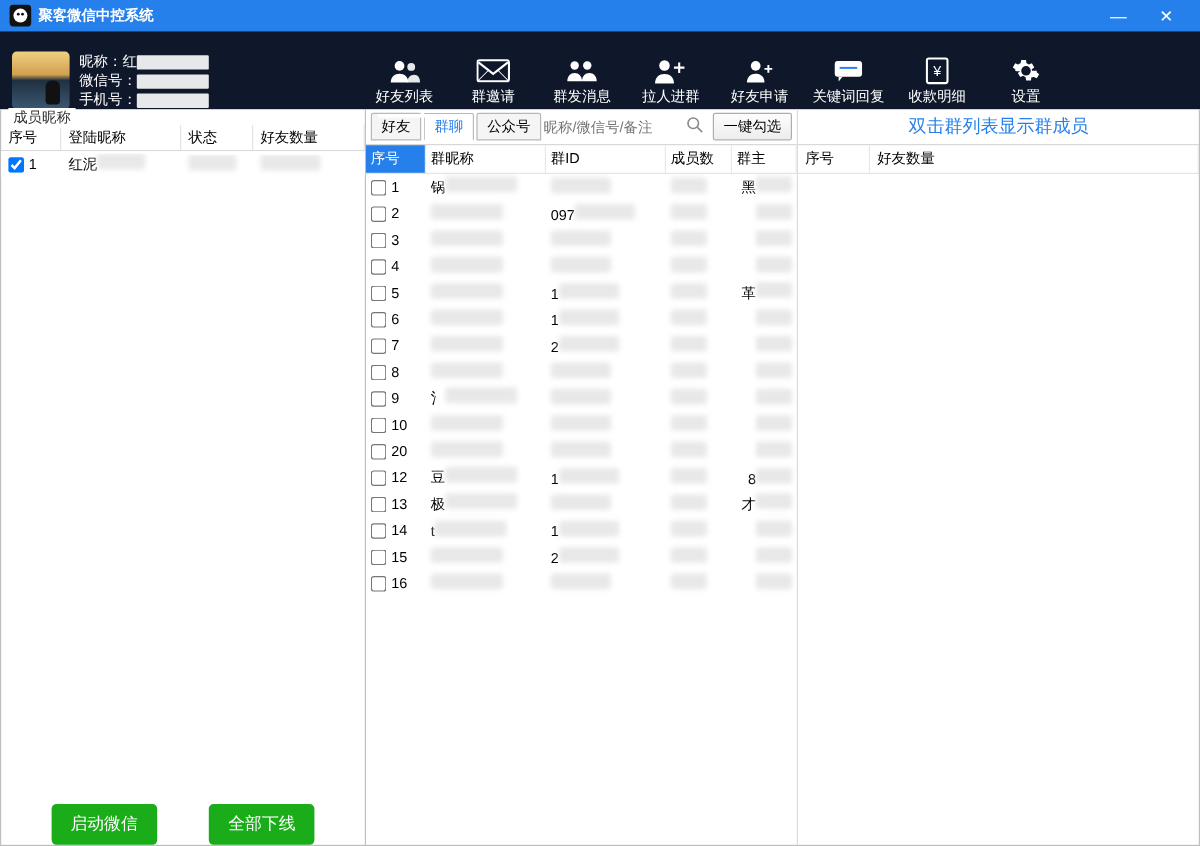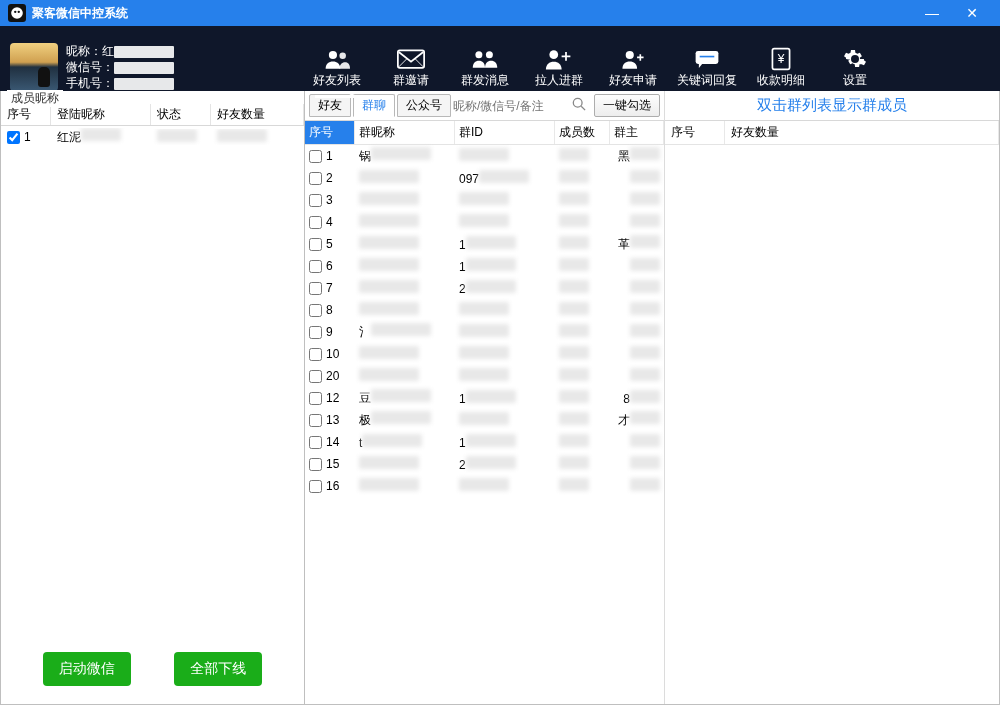--- a/index.html
+++ b/index.html
@@ -39,21 +39,21 @@
   .tbl-head .col { border-right: 1px solid #e4e4e4; height: 100%; display:flex; align-items:center;}
   .left-panel .c1 { width: 50px; }
   .left-panel .c2 { width: 100px; }
   .left-panel .c3 { width: 60px; }
   .left-panel .c4 { flex: 1; }
   .row { display:flex; height: 22px; align-items:center; }
   .left-panel .row { background:#fff; }
   .chk { width:13px; height:13px; margin-right:4px; vertical-align:middle;}
   .blur { display:inline-block; height:13px; background:#e8e8e8; filter: blur(2px); border-radius:2px;}
   
-  .left-bottom { position: absolute; left: 0; right: 0; bottom: 0; height: 52px; display: flex; align-items: flex-start; justify-content: space-around; padding: 0 20px; }
+  .left-bottom { position: absolute; left: 0; right: 0; bottom: 0; height: 52px; display: flex; align-items: flex-end; justify-content: space-around; padding: 0 20px; }
   .btn-green { background: #1aad19; color: #fff; border: none; border-radius: 4px; padding: 8px 16px; font-size: 14px; cursor: pointer; font-family: inherit;}
   
   
   .mid { width: 360px; border-right: 1px solid #dcdcdc; display: flex; flex-direction: column; }
   .topbar { height: 30px; display: flex; align-items: center; border-bottom: 1px solid #d8d8d8; padding: 0 4px; gap: 2px; }
   .tab { border: 1px solid #b8b8b8; background: #f5f5f5; padding: 2px 8px; font-size: 12px; cursor: pointer; border-radius:2px 2px 0 0;}
   .tab.active { color: #2680eb; background:#fff; border-bottom-color:#fff;}
   .searchbox { flex:1; display:flex; align-items:center; border:none; }
   .searchbox input { border:none; outline:none; font-size:12px; width:100%; color:#666;}
   .searchbox .search-ic { width:14px; color:#777; margin: 0 6px;}

